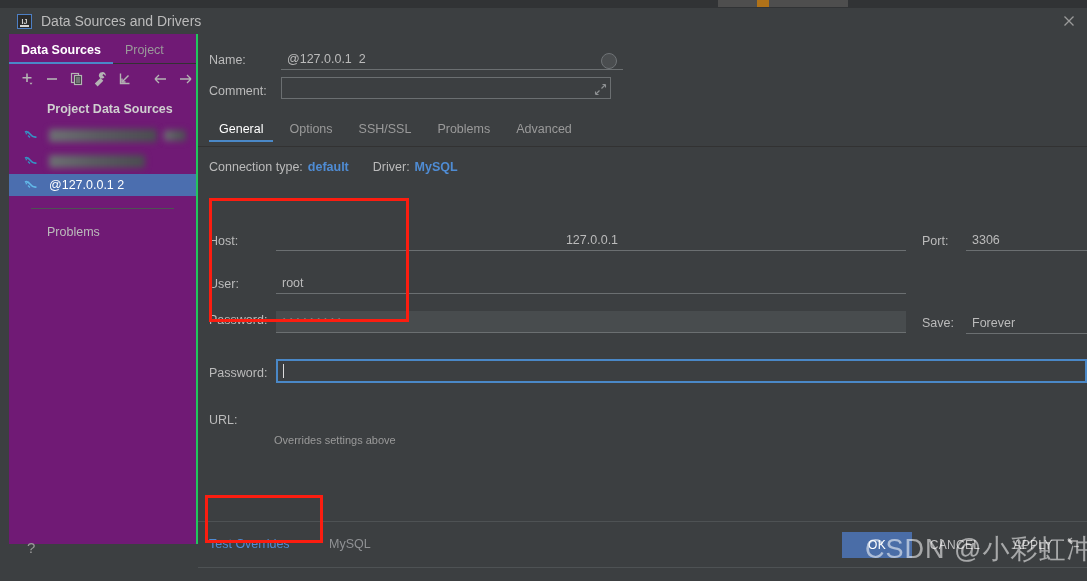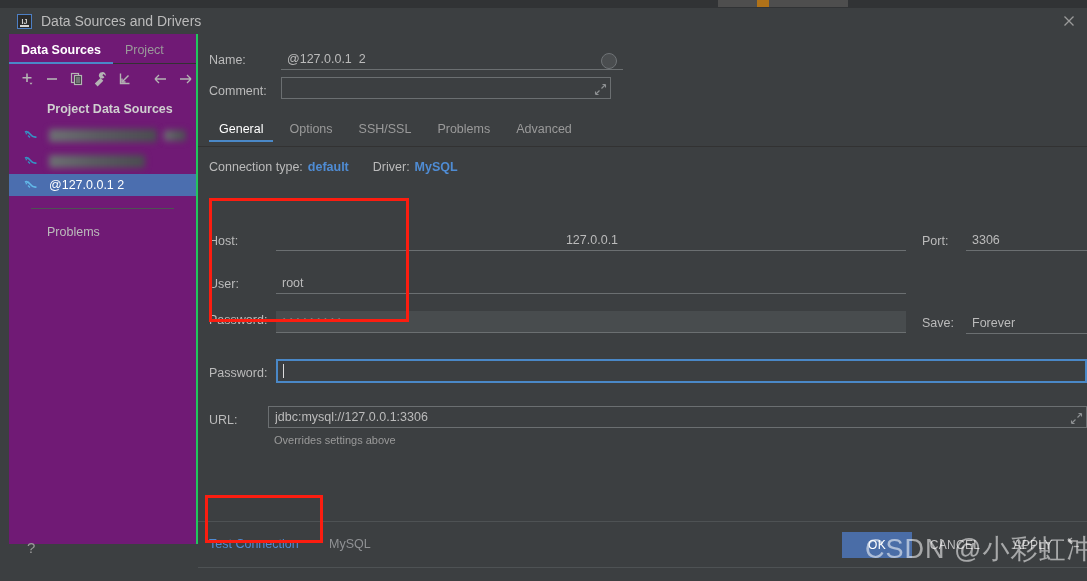--- a/index.html
+++ b/index.html
@@ -496,33 +496,24 @@
         </div>
       </div>
 
       <div class="flabel" id="db-label">Password:</div>
       <div id="db-box">
         <div id="db-caret"></div>
         <input id="db-input" value="" style="">
       </div>
 
       <div class="flabel" id="url-label">URL:</div>
-      <div id="url-box">
-        <input id="url-input" value="jdbc:mysql://127.0.0.1:3306" style="">
-        <span id="url-expand">
-          <svg width="13" height="13" viewBox="0 0 13 13">
-            <path d="M11.5 1.5 L7.5 5.5 M11.5 1.5 L11.5 4.5 M11.5 1.5 L8.5 1.5" stroke="#8e9193" stroke-width="1.1" fill="none"></path>
-            <path d="M1.5 11.5 L5.5 7.5 M1.5 11.5 L1.5 8.5 M1.5 11.5 L4.5 11.5" stroke="#8e9193" stroke-width="1.1" fill="none"></path>
-          </svg>
-        </span>
-      </div>
       <div id="url-hint">Overrides settings above</div>
 
       <div id="tc-sep-top"></div>
-      <div id="test-conn">Test Connection</div>
+      <div id="test-conn">Test Overrides</div>
       <div id="db-kind">MySQL</div>
       <div id="tc-right-icon">
         <svg width="16" height="14" viewBox="0 0 16 14">
           <path d="M13 4 L3 4 M3 4 L7 1 M3 4 L7 7" stroke="#a6a6a6" stroke-width="1.3" fill="none"></path>
           <path d="M9 9.5 L14 9.5" stroke="#a6a6a6" stroke-width="1.3"></path>
         </svg>
       </div>
       <div id="tc-sep-bot"></div>
     </div>
   </div>

